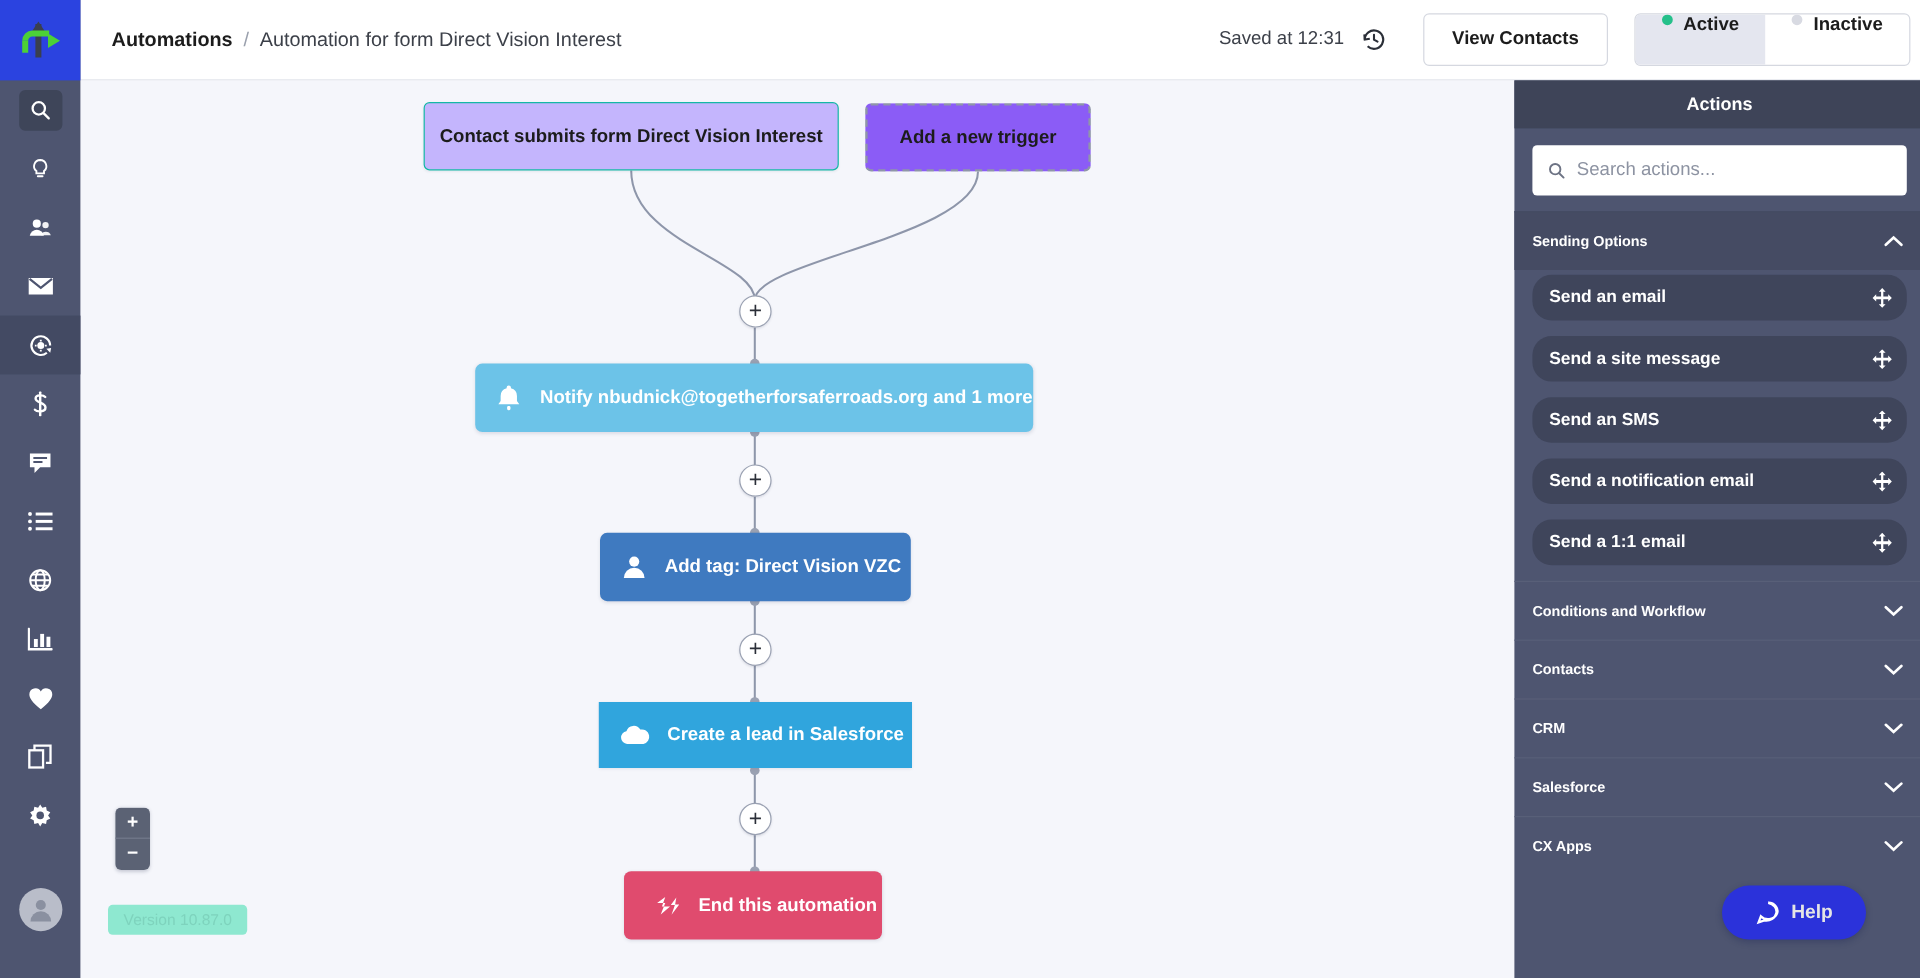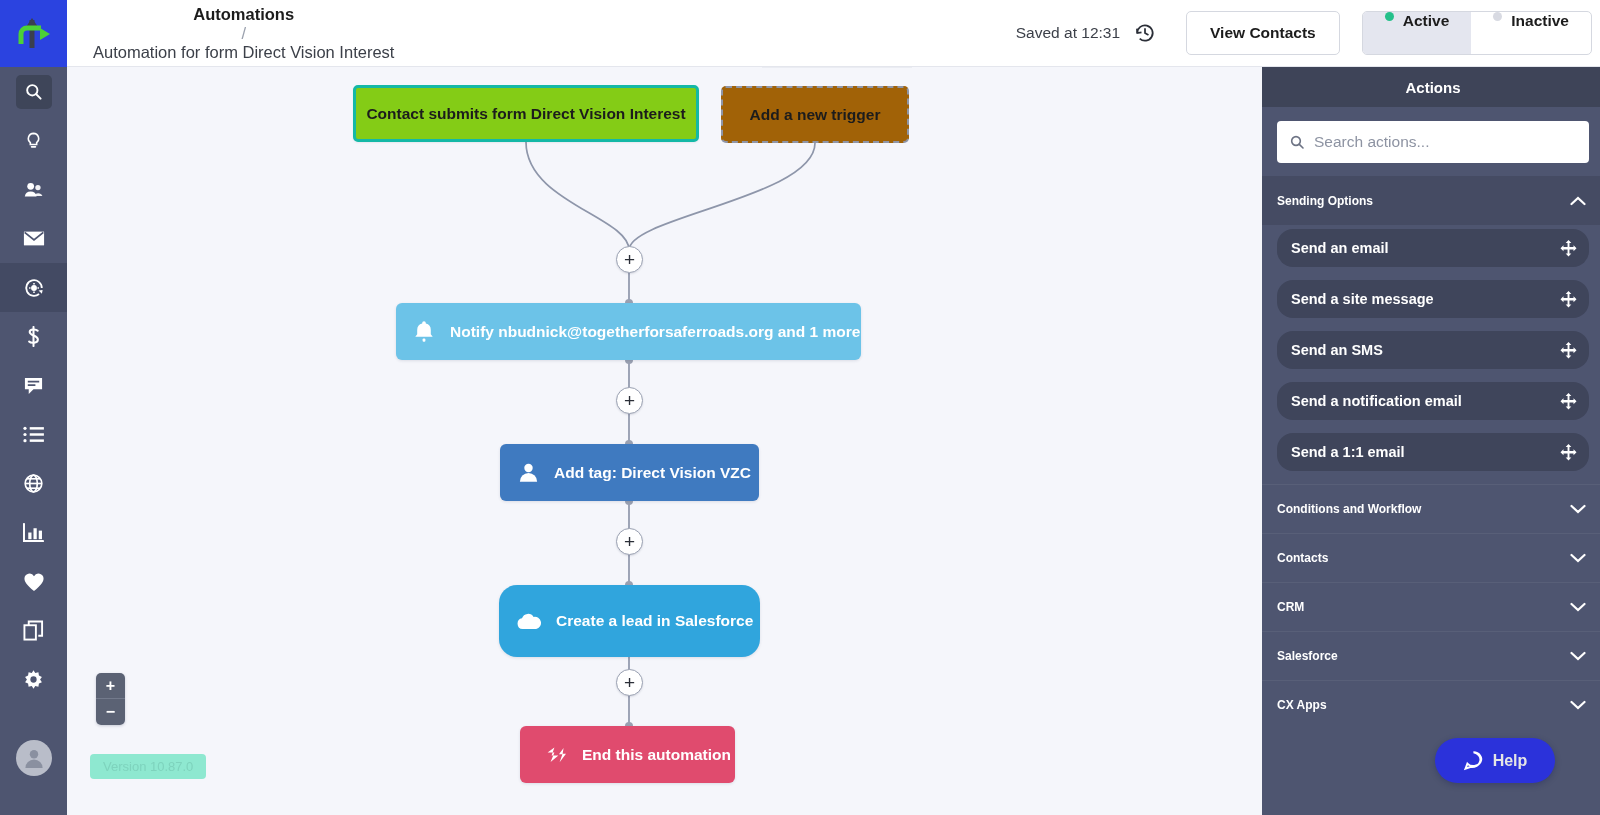--- a/index.html
+++ b/index.html
@@ -36,21 +36,21 @@
     width: 36px; height: 36px; border-radius: 50%;
     background: #b9bdc9; display: flex; align-items: center; justify-content: center;
   }
 
   
   #header {
     position: absolute; left: 67px; top: 0; width: 1533px; height: 67px;
     background: #ffffff; border-bottom: 1px solid #e4e6ed;
     display: flex; align-items: center; z-index: 20;
   }
-  #breadcrumb { display: flex; align-items: center; margin-left: 26px; font-size: 16.5px; flex-direction: column; }
+  #breadcrumb { display: flex; align-items: center; margin-left: 26px; font-size: 16.5px; }
   #breadcrumb .crumb-root { font-weight: bold; color: #1c1c1c; }
   #breadcrumb .crumb-sep { color: #9aa0ad; margin: 0 9px; }
   #breadcrumb .crumb-leaf { color: #3c4049; }
   #header-right { margin-left: auto; display: flex; align-items: center; padding-right: 8px; }
   #saved-text { font-size: 15.5px; color: #3c4049; }
   #history-icon { margin-left: 14px; display: flex; align-items: center; color: #2b2f38; }
   #view-contacts {
     margin-left: 30px; height: 44px; padding: 0 23px;
     border: 1px solid #d5d8e0; border-radius: 5px; background: #fff;
     font-size: 15.5px; font-weight: bold; color: #1c1c1c;
@@ -73,45 +73,45 @@
     background: #f5f6fb; overflow: hidden;
   }
   #flow-svg { position: absolute; left: 0; top: 0; }
 
   .node { position: absolute; display: flex; align-items: center; cursor: pointer; }
   .node .node-icon { display: flex; align-items: center; justify-content: center; }
   .node .node-label { font-weight: bold; }
 
   #node-trigger {
     left: 286px; top: 18px; width: 346px; height: 57px;
-    background: #84cc16; border: 3px solid #14b8a6; border-radius: 5px;
+    background: #c4b5fd; border: 1px solid #14b8a6; border-radius: 5px;
     justify-content: center; box-shadow: 0 1px 2px rgba(40,50,80,.07);
   }
   #node-trigger .node-label { font-size: 15.5px; color: #1c1c1c; }
 
   #node-add-trigger {
     left: 654px; top: 19px; width: 188px; height: 57px;
-    background: #a16207; border: 2px dashed #8f96a8; border-radius: 5px;
+    background: #8b5cf6; border: 2px dashed #8f96a8; border-radius: 5px;
     justify-content: center;
   }
   #node-add-trigger .node-label { font-size: 15.5px; color: #1c1c1c; }
 
   #node-notify {
     left: 329px; top: 236px; width: 465px; height: 57px;
     background: #6cc3e8; border-radius: 6px; padding-left: 16px;
     box-shadow: 0 1px 3px rgba(40,50,80,.12);
   }
   #node-tag {
     left: 433px; top: 377px; width: 259px; height: 57px;
     background: #3f7ac0; border-radius: 6px; padding-left: 17px;
     box-shadow: 0 1px 3px rgba(40,50,80,.12);
   }
   #node-salesforce {
-    left: 432px; top: 518px; width: 261px; height: 72px;
-    background: #30a5dd; border-radius: 18px; padding-left: 17px;
+    left: 432px; top: 518px; width: 261px; height: 55px;
+    background: #30a5dd; border-radius: 0; padding-left: 17px;
     box-shadow: 0 1px 3px rgba(40,50,80,.12);
   }
   #node-end {
     left: 453px; top: 659px; width: 215px; height: 57px;
     background: #e04b6e; border-radius: 6px; padding-left: 22px;
     box-shadow: 0 1px 3px rgba(40,50,80,.12);
   }
   #node-notify .node-label, #node-tag .node-label,
   #node-salesforce .node-label, #node-end .node-label {
     color: #fff; font-size: 15.5px; margin-left: 14px; white-space: nowrap;

